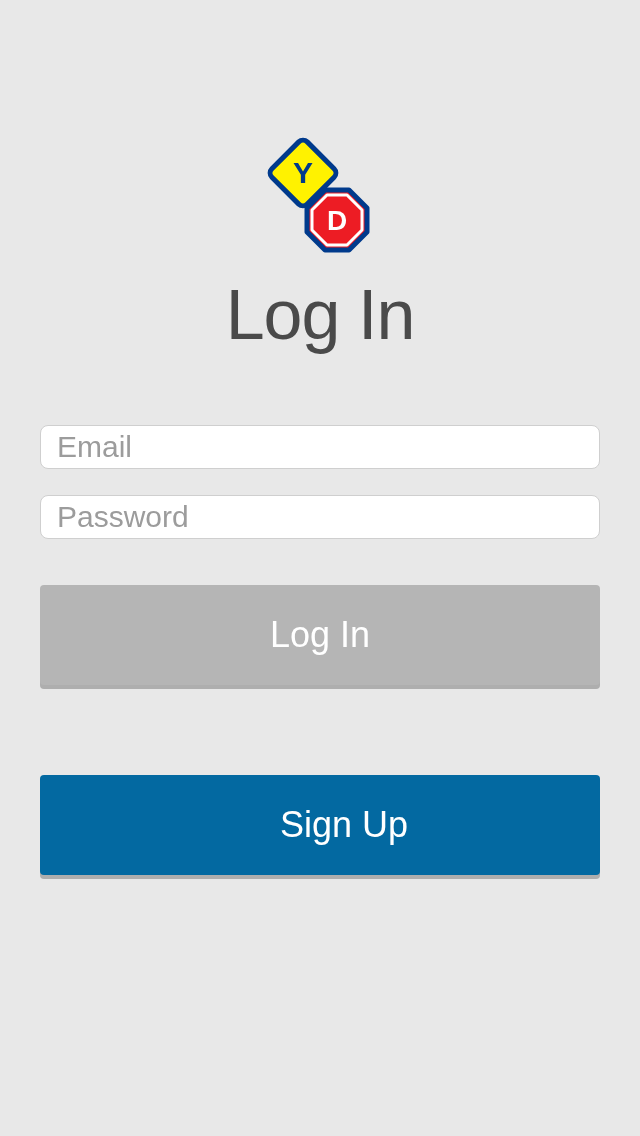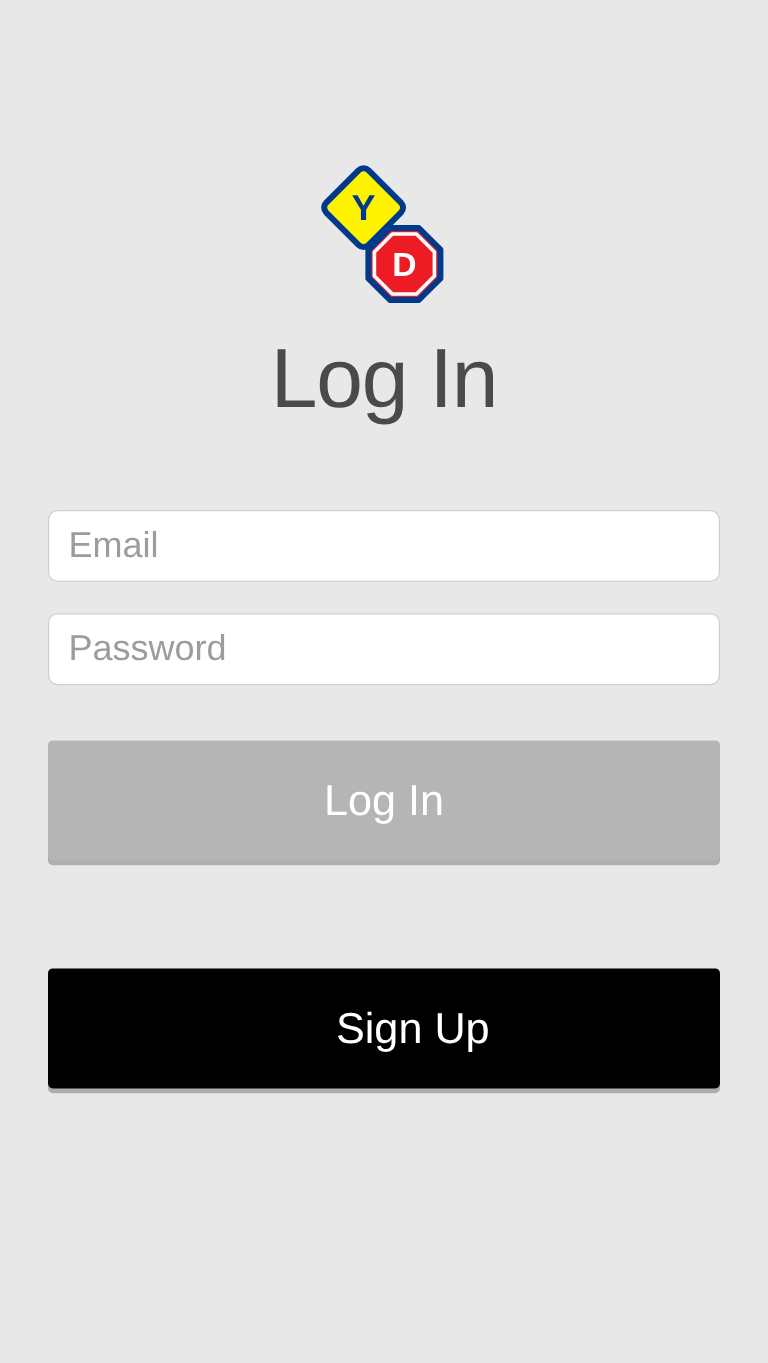--- a/index.html
+++ b/index.html
@@ -28,21 +28,21 @@
     }
     .title {
       font-size: 70px;
       font-weight: 300;
       color: #4a4a4a;
       margin-top: 20px;
       letter-spacing: -1px;
     }
     .field {
       width: 560px;
-      height: 60px;
+      height: 44px;
       background: #ffffff;
       border: 1px solid #cfcfcf;
       border-radius: 8px;
       font-size: 30px;
       font-weight: 300;
       color: #333;
       padding: 0 16px;
       outline: none;
     }
     .field::placeholder {
@@ -65,21 +65,21 @@
       color: #ffffff;
       cursor: pointer;
       box-shadow: 0 4px 0 rgba(0,0,0,0.25);
     }
     .btn-login {
       margin-top: 46px;
       background: #b5b5b5;
     }
     .btn-signup {
       margin-top: 90px;
-      background: #000000;
+      background: #0369a1;
       padding-left: 48px;
     }
   </style>
 </head>
 <body>
 
 <div class="container">
 
   <div class="logo-wrap">
     <svg viewBox="0 0 110 120" width="110" height="120">

